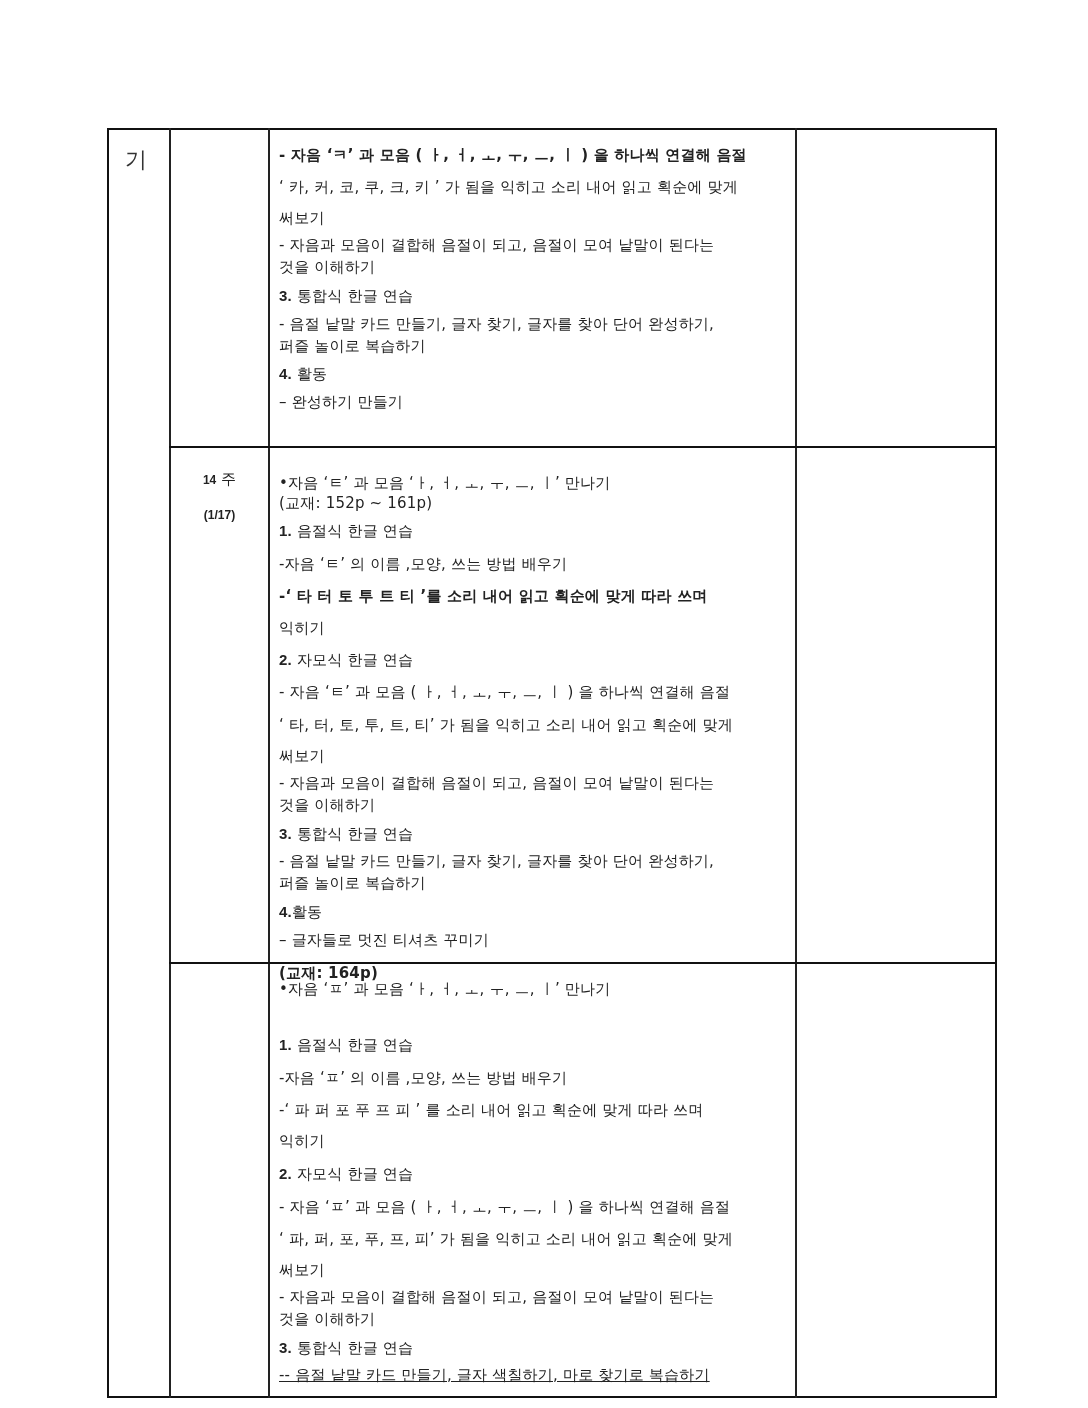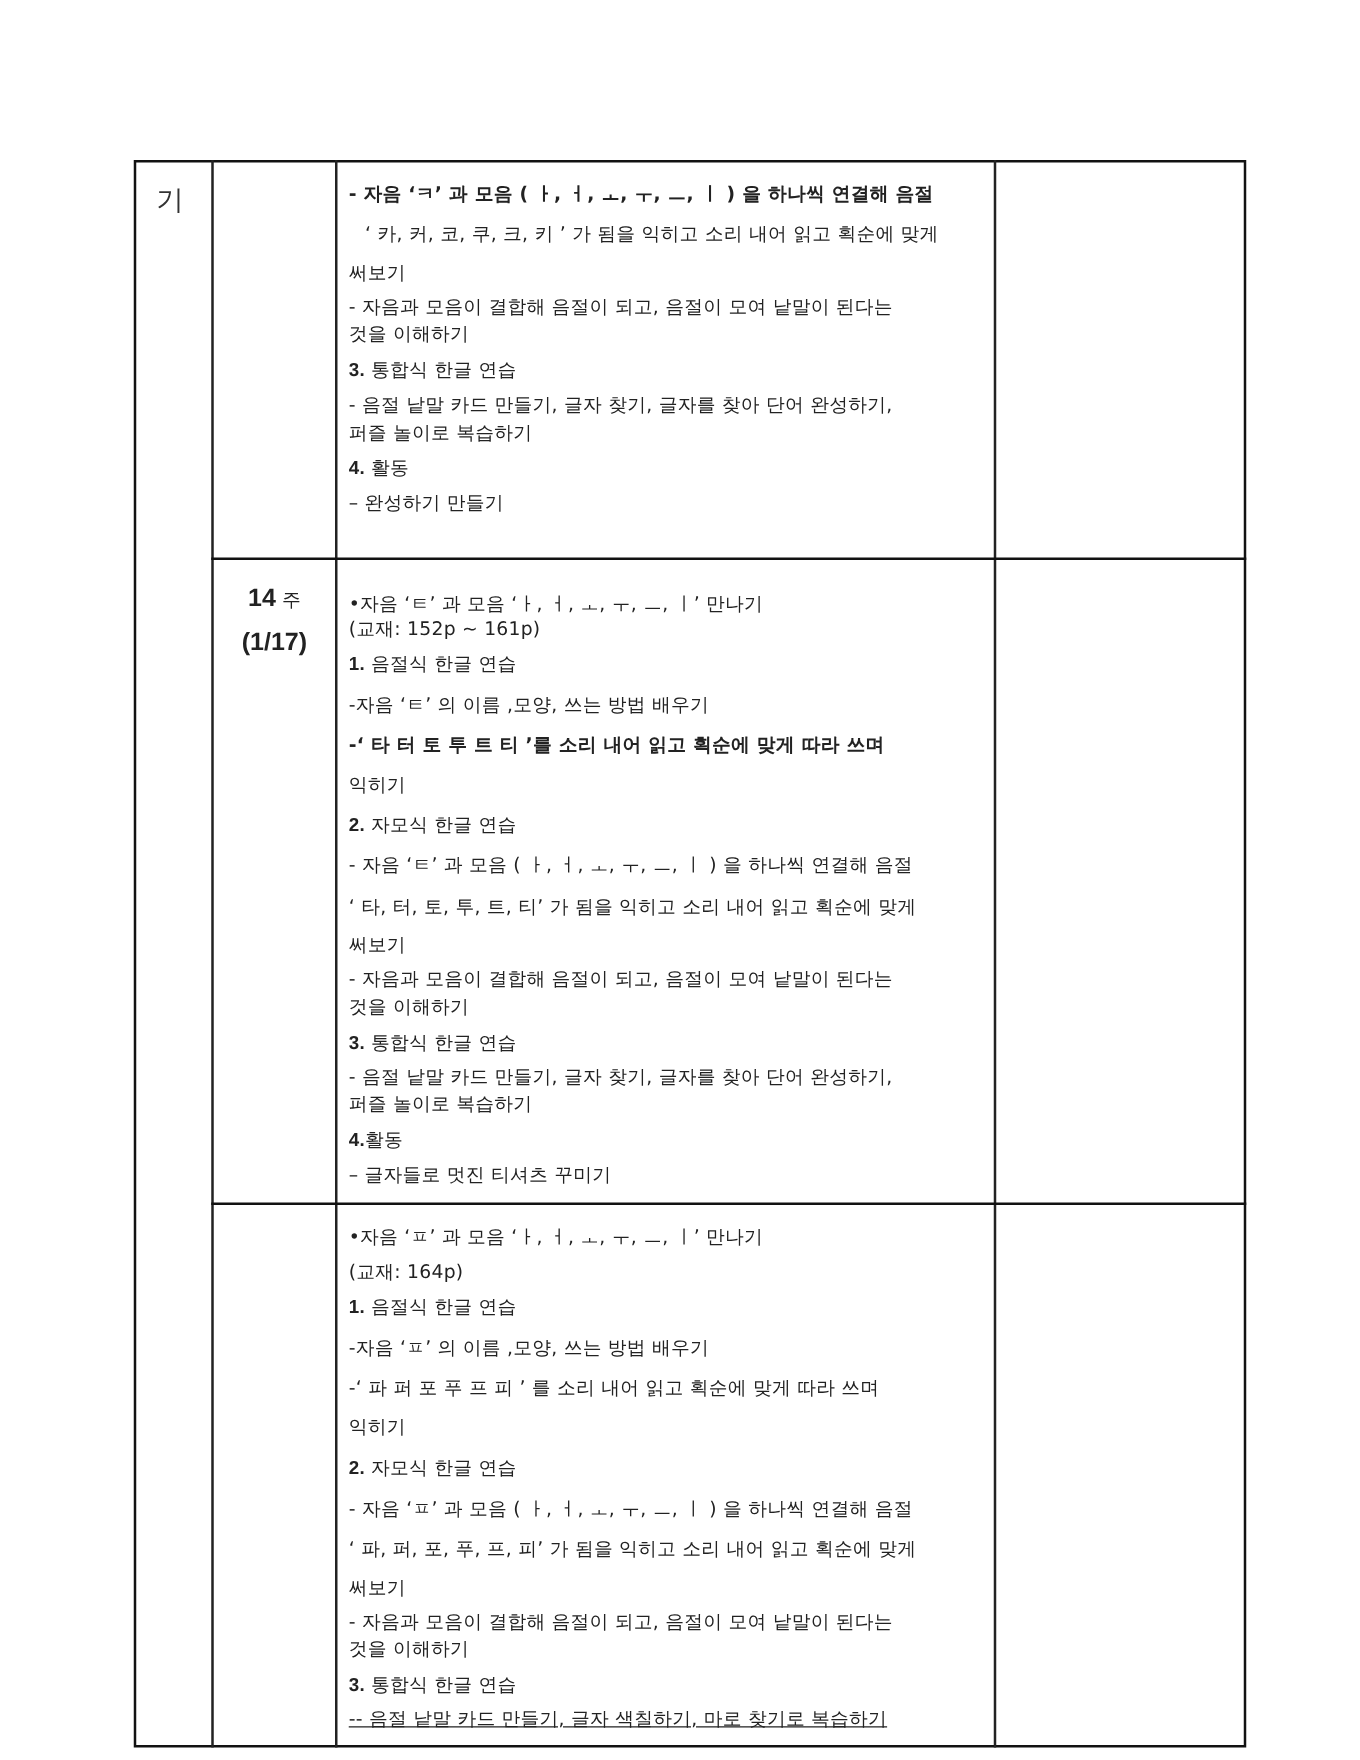--- a/index.html
+++ b/index.html
@@ -5,21 +5,21 @@
   html, body { margin:0; padding:0; background:#ffffff; }
   body { width:1088px; height:1408px; position:relative; overflow:hidden;
          font-family:"DejaVu Sans","Liberation Sans",sans-serif; color:#222; }
   .page { position:absolute; left:0; top:0; width:1088px; height:1408px; }
   .tbl { position:absolute; left:107px; top:128px; width:890px; height:1270px;
          border:2px solid #111; box-sizing:border-box; }
   .vline { position:absolute; top:128px; width:2px; background:#222; height:1270px; }
   .hline { position:absolute; height:2px; background:#111; left:169px; width:828px; }
   .col1-label { position:absolute; left:125px; top:145px; font-size:22px; color:#333; }
   .week { position:absolute; left:170px; width:99px; text-align:center; font-size:15px; line-height:34px; }
-  .week b { font-family:"Liberation Sans",sans-serif; font-weight:bold; font-size:20px; }
+  .week b { font-family:"Liberation Sans",sans-serif; font-weight:bold; font-size:12px; }
   .cell { position:absolute; left:279px; width:510px; font-size:15px; }
   .ln { position:absolute; left:0; white-space:nowrap; letter-spacing:0.2px; }
   .ln b { font-family:"Liberation Sans",sans-serif; font-weight:bold; }
 </style>
 </head>
 <body>
 
 <div class="page">
   <div class="tbl"></div>
 
@@ -32,21 +32,21 @@
 
   <div class="col1-label">기</div>
 
   <div class="week" style="top:462px">
     <div><b>14</b> <span>주</span></div>
     <div><b>(1/17)</b></div>
   </div>
 
   <div class="cell" id="cell0" style="top:0">
       <div class="ln" style="top: 146px; font-weight: bold;"><span>- 자음 ‘ㅋ’ 과 모음 ( ㅏ, ㅓ, ㅗ, ㅜ, ㅡ, ㅣ ) 을 하나씩 연결해 음절</span></div>
-      <div class="ln" style="top: 178px; margin-left: 13px;"><span>‘ 카, 커, 코, 쿠, 크, 키 ’ 가 됨을 익히고 소리 내어 읽고 획순에 맞게</span></div>
+      <div class="ln" style="top: 178px;"><span>‘ 카, 커, 코, 쿠, 크, 키 ’ 가 됨을 익히고 소리 내어 읽고 획순에 맞게</span></div>
       <div class="ln" style="top: 209px;"><span>써보기</span></div>
       <div class="ln" style="top: 236px;"><span>- 자음과 모음이 결합해 음절이 되고, 음절이 모여 낱말이 된다는</span></div>
       <div class="ln" style="top: 258px;"><span>것을 이해하기</span></div>
       <div class="ln" style="top: 287px;"><b>3.</b><span> 통합식 한글 연습</span></div>
       <div class="ln" style="top: 315px;"><span>- 음절 낱말 카드 만들기, 글자 찾기, 글자를 찾아 단어 완성하기,</span></div>
       <div class="ln" style="top: 337px;"><span>퍼즐 놀이로 복습하기</span></div>
       <div class="ln" style="top: 365px;"><b>4.</b><span> 활동</span></div>
       <div class="ln" style="top: 393px;"><span>– 완성하기 만들기</span></div>
     </div>
   <div class="cell" id="cell1" style="top:0">
@@ -63,21 +63,21 @@
       <div class="ln" style="top: 774px;"><span>- 자음과 모음이 결합해 음절이 되고, 음절이 모여 낱말이 된다는</span></div>
       <div class="ln" style="top: 796px;"><span>것을 이해하기</span></div>
       <div class="ln" style="top: 825px;"><b>3.</b><span> 통합식 한글 연습</span></div>
       <div class="ln" style="top: 852px;"><span>- 음절 낱말 카드 만들기, 글자 찾기, 글자를 찾아 단어 완성하기,</span></div>
       <div class="ln" style="top: 874px;"><span>퍼즐 놀이로 복습하기</span></div>
       <div class="ln" style="top: 903px;"><b>4.</b><span>활동</span></div>
       <div class="ln" style="top: 931px;"><span>– 글자들로 멋진 티셔츠 꾸미기</span></div>
     </div>
   <div class="cell" id="cell2" style="top:0">
       <div class="ln" style="top: 980px;"><span>•자음 ‘ㅍ’ 과 모음 ‘ㅏ, ㅓ, ㅗ, ㅜ, ㅡ, ㅣ’ 만나기</span></div>
-      <div class="ln" style="top: 1008px;"><span>(교재: 164p)</span></div>
+      <div class="ln" style="top: 964px; font-weight: bold;"><span>(교재: 164p)</span></div>
       <div class="ln" style="top: 1036px;"><b>1.</b><span> 음절식 한글 연습</span></div>
       <div class="ln" style="top: 1069px;"><span>-자음 ‘ㅍ’ 의 이름 ,모양, 쓰는 방법 배우기</span></div>
       <div class="ln" style="top: 1101px;"><span>-‘ 파 퍼 포 푸 프 피 ’ 를 소리 내어 읽고 획순에 맞게 따라 쓰며</span></div>
       <div class="ln" style="top: 1132px;"><span>익히기</span></div>
       <div class="ln" style="top: 1165px;"><b>2.</b><span> 자모식 한글 연습</span></div>
       <div class="ln" style="top: 1198px; text-align: center;"><span>- 자음 ‘ㅍ’ 과 모음 ( ㅏ, ㅓ, ㅗ, ㅜ, ㅡ, ㅣ ) 을 하나씩 연결해 음절</span></div>
       <div class="ln" style="top: 1230px;"><span>‘ 파, 퍼, 포, 푸, 프, 피’ 가 됨을 익히고 소리 내어 읽고 획순에 맞게</span></div>
       <div class="ln" style="top: 1261px;"><span>써보기</span></div>
       <div class="ln" style="top: 1288px;"><span>- 자음과 모음이 결합해 음절이 되고, 음절이 모여 낱말이 된다는</span></div>
       <div class="ln" style="top: 1310px;"><span>것을 이해하기</span></div>

